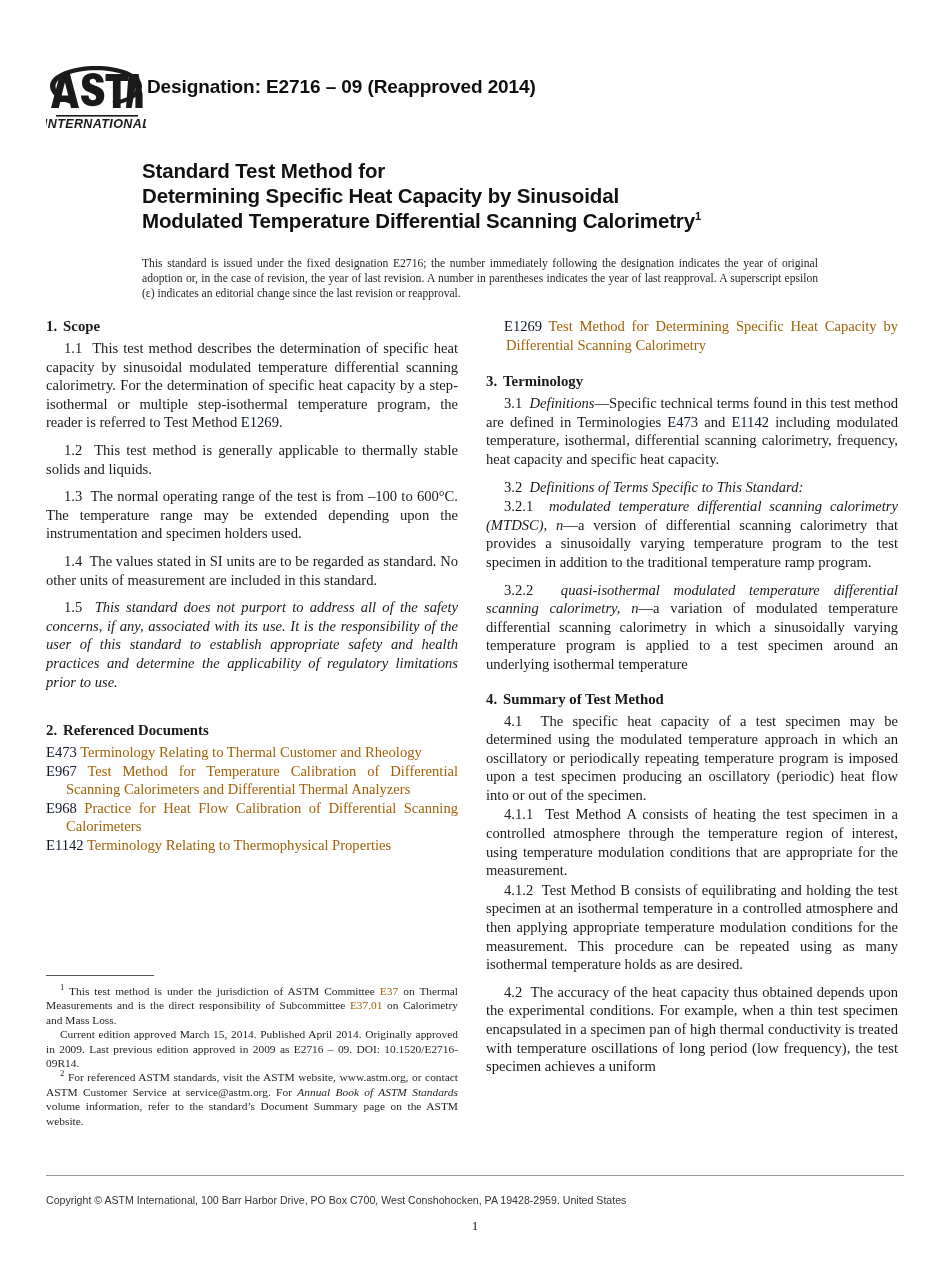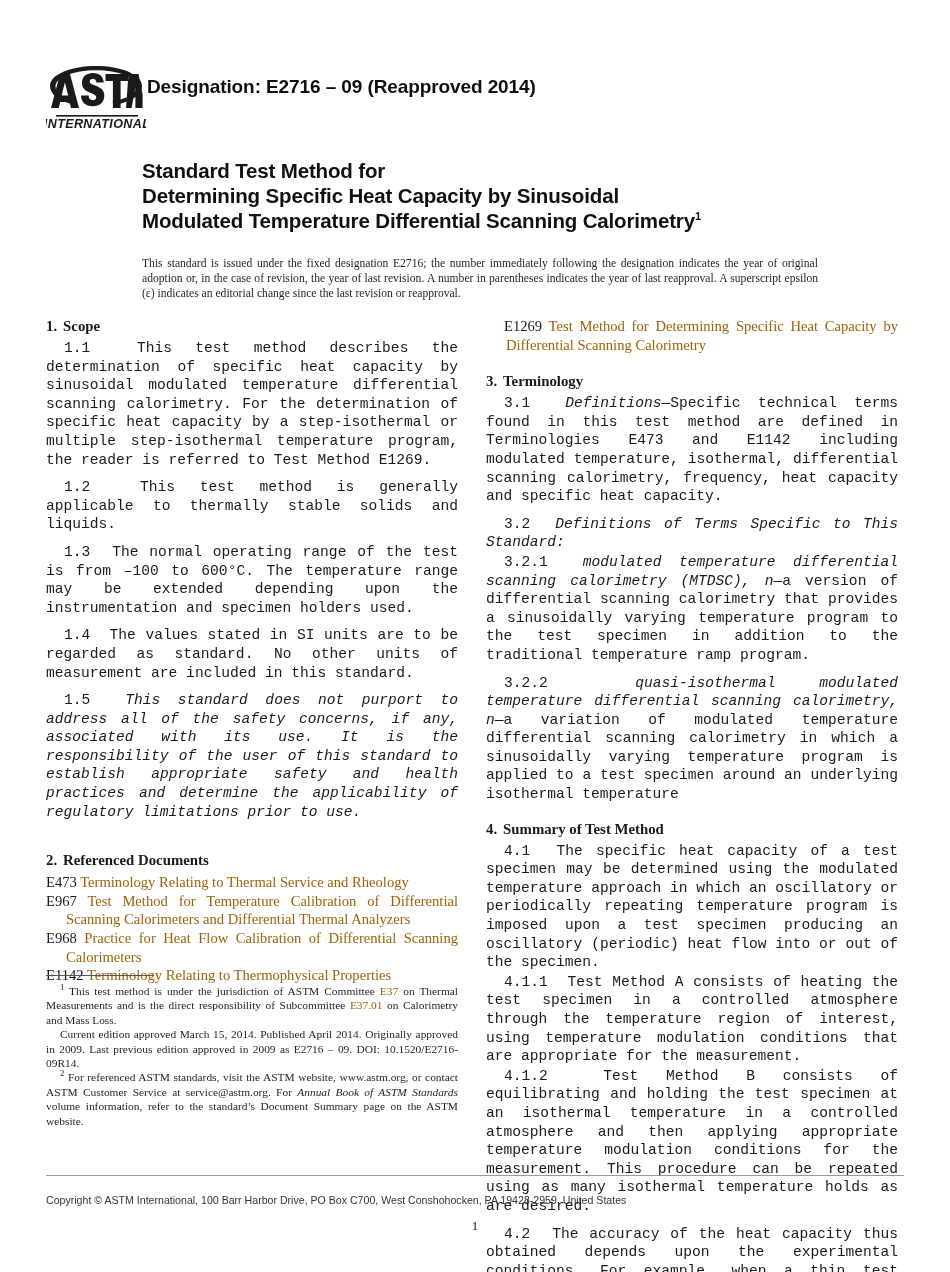--- a/index.html
+++ b/index.html
@@ -98,21 +98,20 @@
     font-weight: bold;
     margin: 0 0 3px 0;
     line-height: 19px;
     text-align: left;
   }
   h2.sec .num { margin-right: 6px; }
 
   p.para {
     margin: 0 0 1px 0;
     text-indent: 18px;
-    font-family: Liberation Mono, monospace;
   }
   p.para.spaced { margin-top: 9px; }
 
   .it { font-style: italic; }
   .red  { color: #0f172a; }
   .blue { color: #a16207; }
 
   
   .ref-list { margin-top: 1px; }
   .ref-item {
@@ -229,21 +228,21 @@
     <p class="para spaced"><span>1.4</span>&nbsp; <span>The values stated in SI units are to be regarded as standard. No other units of measurement are included in this standard.</span></p>
 
     <p class="para spaced"><span>1.5</span>&nbsp; <span class="it">This standard does not purport to address all of the safety concerns, if any, associated with its use. It is the responsibility of the user of this standard to establish appropriate safety and health practices and determine the applicability of regulatory limitations prior to use.</span></p>
 
     <h2 class="sec" style="margin-top:30px;">
       <span class="num">2.</span><span>Referenced Documents</span>
     </h2>
 
 
     <div class="ref-list">
-      <p class="ref-item"><span class="red">E473</span> <span class="blue">Terminology Relating to Thermal Service and Rheology</span></p>
+      <p class="ref-item"><span class="red">E473</span> <span class="blue">Terminology Relating to Thermal Customer and Rheology</span></p>
       <p class="ref-item"><span class="red">E967</span> <span class="blue">Test Method for Temperature Calibration of Differential Scanning Calorimeters and Differential Thermal Analyzers</span></p>
       <p class="ref-item"><span class="red">E968</span> <span class="blue">Practice for Heat Flow Calibration of Differential Scanning Calorimeters</span></p>
       <p class="ref-item"><span class="red">E1142</span> <span class="blue">Terminology Relating to Thermophysical Properties</span></p>
     </div>
   </div>
 
   <div class="footnotes">
     <div class="fn-rule"></div>
 
     <p class="fn"><sup>1</sup> <span>This test method is under the jurisdiction of ASTM Committee </span><span class="blue">E37</span><span> on Thermal Measurements and is the direct responsibility of Subcommittee </span><span class="blue">E37.01</span><span> on Calorimetry and Mass Loss.</span></p>

